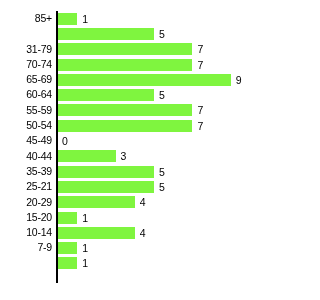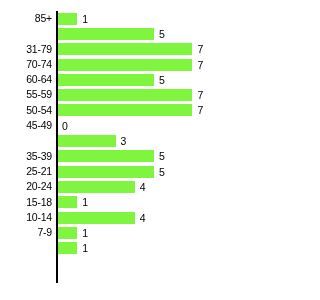--- a/index.html
+++ b/index.html
@@ -112,20 +112,27 @@
           </div>
         </div>
         <div class="row">
           <div class="cat-label">70-74</div>
           <div class="bar-wrap">
             <div class="bar" style="width: 134.4px; background: rgb(127, 245, 63);"></div>
             <div class="val-label">7</div>
           </div>
         </div>
         <div class="row">
+          <div class="cat-label">65-69</div>
+          <div class="bar-wrap">
+            <div class="bar" style="width: 172.8px; background: rgb(127, 245, 63);"></div>
+            <div class="val-label">9</div>
+          </div>
+        </div>
+        <div class="row">
           <div class="cat-label">60-64</div>
           <div class="bar-wrap">
             <div class="bar" style="width: 96px; background: rgb(127, 245, 63);"></div>
             <div class="val-label">5</div>
           </div>
         </div>
         <div class="row">
           <div class="cat-label">55-59</div>
           <div class="bar-wrap">
             <div class="bar" style="width: 134.4px; background: rgb(127, 245, 63);"></div>
@@ -139,48 +146,49 @@
             <div class="val-label">7</div>
           </div>
         </div>
         <div class="row">
           <div class="cat-label">45-49</div>
           <div class="bar-wrap">
             <div class="val-label zero">0</div>
           </div>
         </div>
         <div class="row">
+          <div class="cat-label">40-44</div>
           <div class="bar-wrap">
             <div class="bar" style="width: 57.6px; background: rgb(127, 245, 63);"></div>
             <div class="val-label">3</div>
           </div>
         </div>
         <div class="row">
           <div class="cat-label">35-39</div>
           <div class="bar-wrap">
             <div class="bar" style="width: 96px; background: rgb(127, 245, 63);"></div>
             <div class="val-label">5</div>
           </div>
         </div>
         <div class="row">
           <div class="cat-label">25-21</div>
           <div class="bar-wrap">
             <div class="bar" style="width: 96px; background: rgb(127, 245, 63);"></div>
             <div class="val-label">5</div>
           </div>
         </div>
         <div class="row">
-          <div class="cat-label">20-24</div>
+          <div class="cat-label">20-29</div>
           <div class="bar-wrap">
             <div class="bar" style="width: 76.8px; background: rgb(127, 245, 63);"></div>
             <div class="val-label">4</div>
           </div>
         </div>
         <div class="row">
-          <div class="cat-label">15-18</div>
+          <div class="cat-label">15-20</div>
           <div class="bar-wrap">
             <div class="bar" style="width: 19.2px; background: rgb(127, 245, 63);"></div>
             <div class="val-label">1</div>
           </div>
         </div>
         <div class="row">
           <div class="cat-label">10-14</div>
           <div class="bar-wrap">
             <div class="bar" style="width: 76.8px; background: rgb(127, 245, 63);"></div>
             <div class="val-label">4</div>

